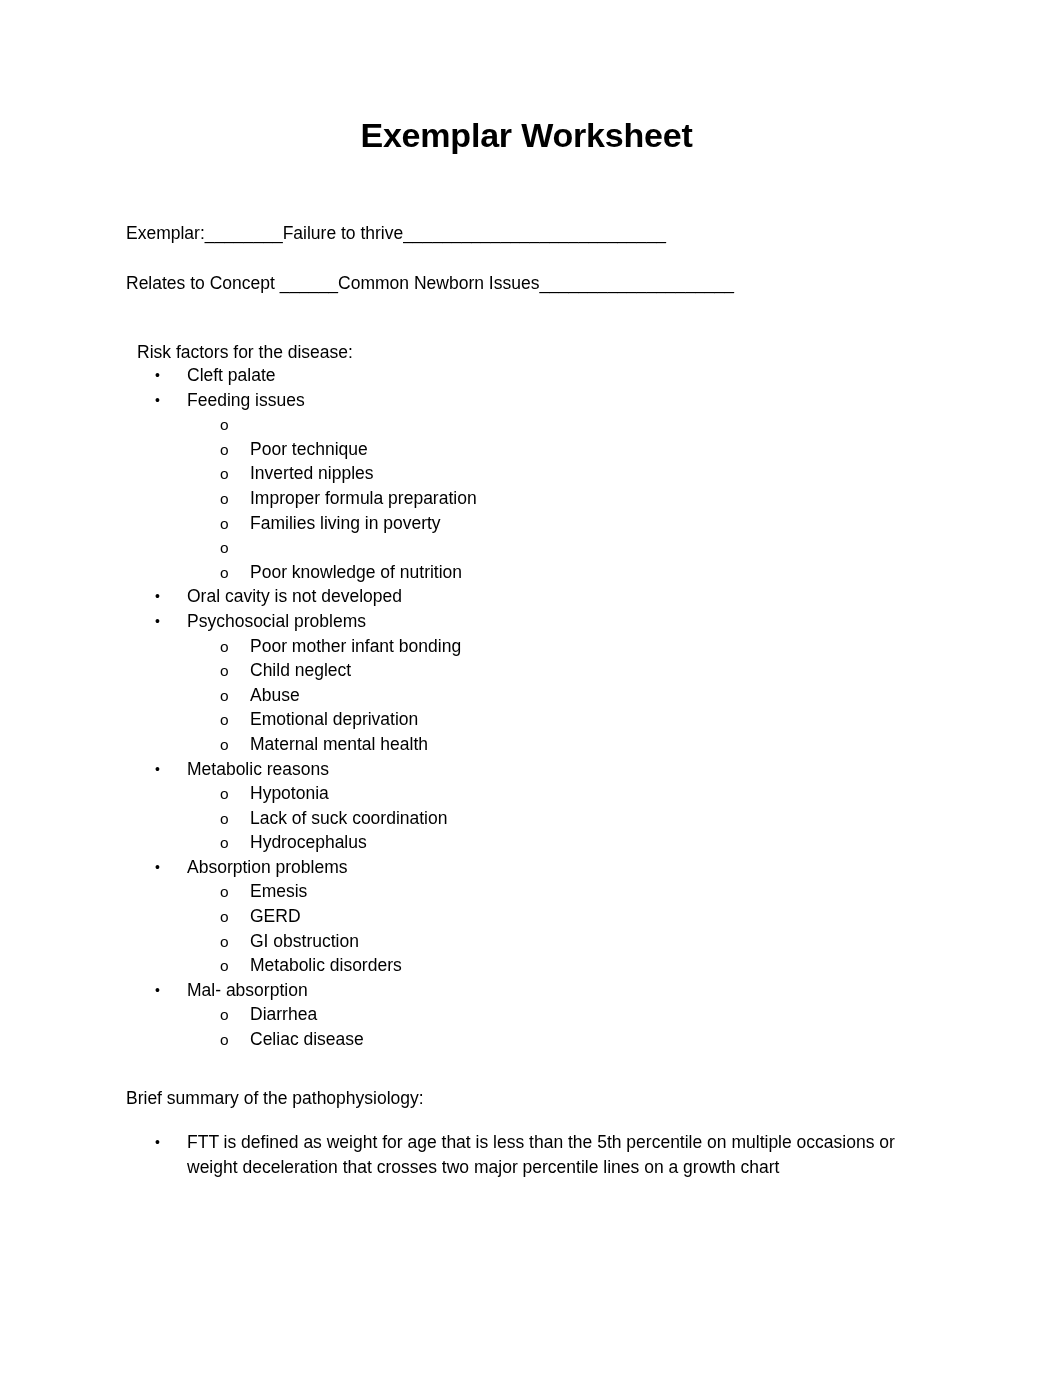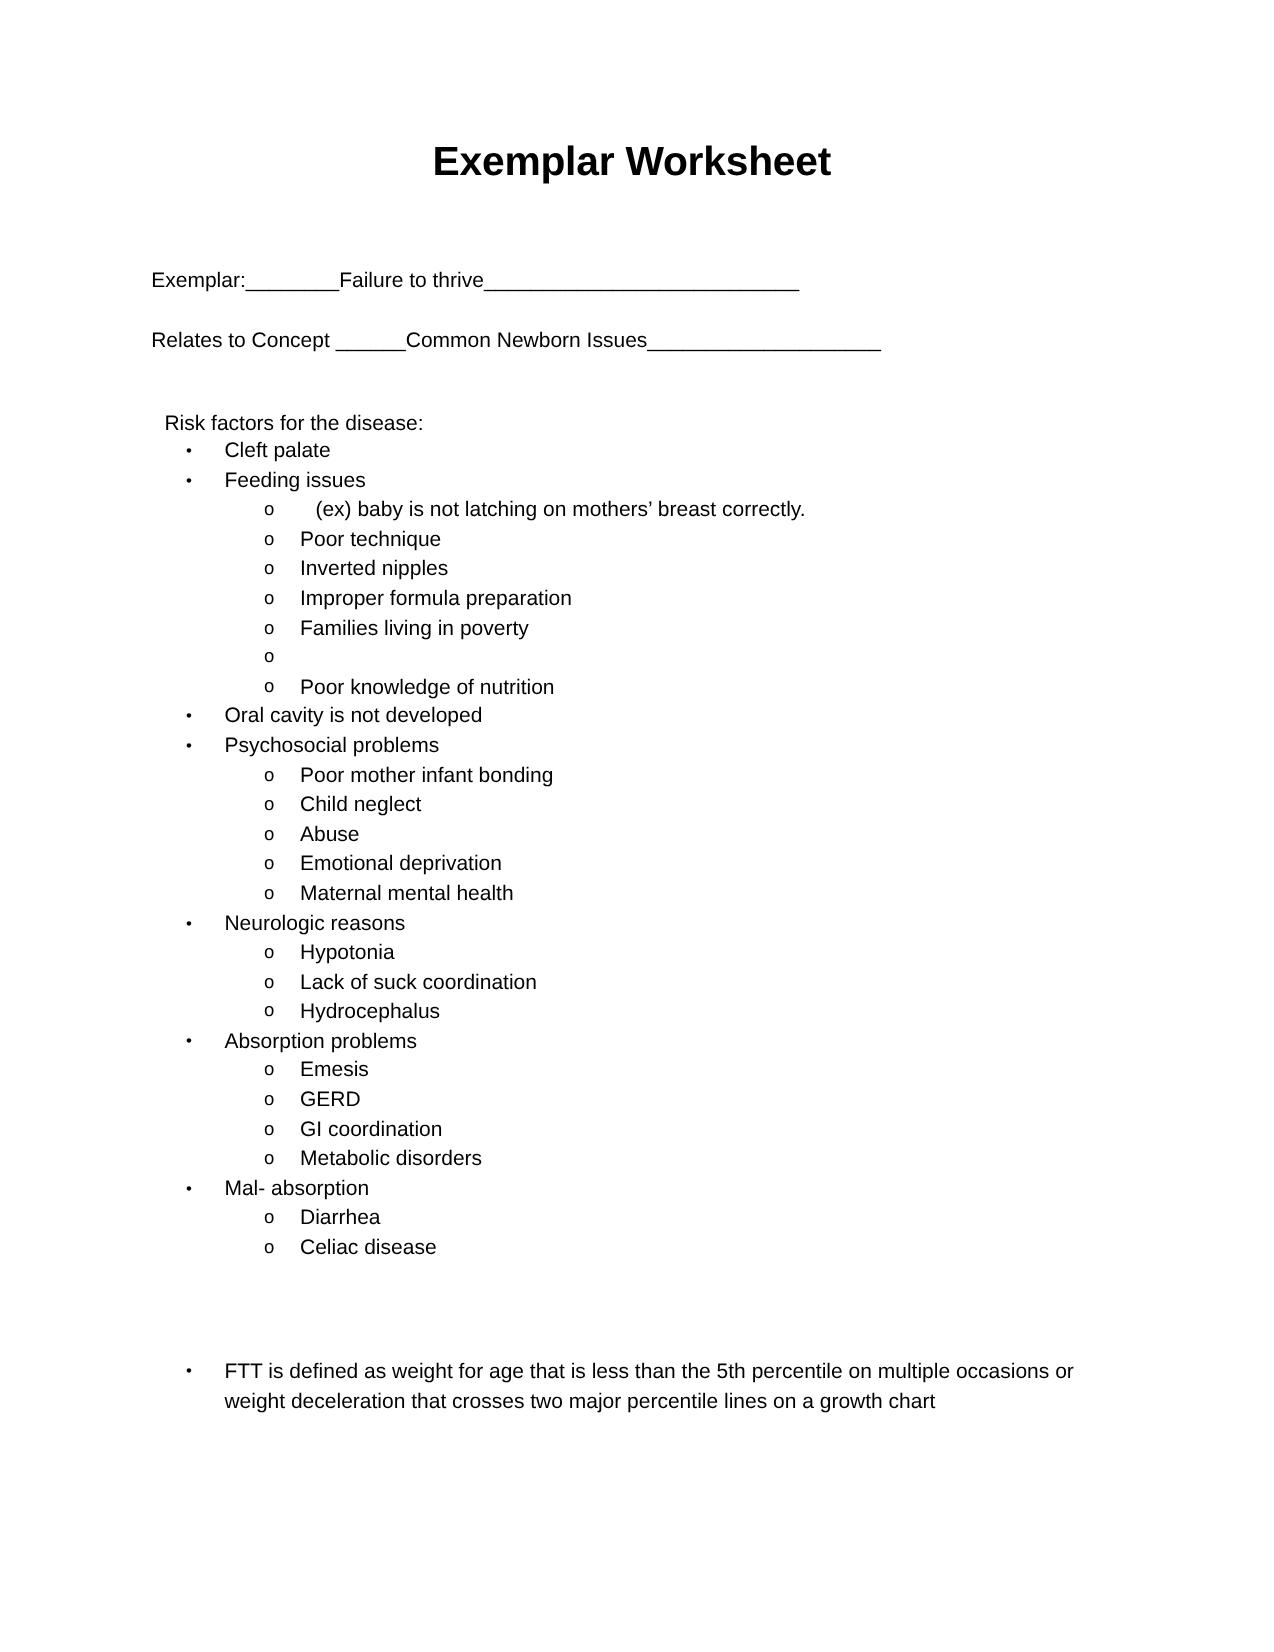--- a/index.html
+++ b/index.html
@@ -120,46 +120,47 @@
 
   <div class="field-line" id="field-concept">Relates to Concept ______Common Newborn Issues____________________</div>
 
   <div class="field-line" id="field-exemplar">Exemplar:________Failure to thrive___________________________</div>
 
   <div class="section-heading" id="risk-heading">Risk factors for the disease:</div>
 
   <div class="list-block" id="risk-list">
       <div class="bullet-item"><span class="marker">•</span><span>Cleft palate</span></div>
       <div class="bullet-item"><span class="marker">•</span><span>Feeding issues</span></div>
-      <div class="sub-item extra-space"><span class="marker">o</span><span> (ex) baby is not latching on mothers’ breast correctly.</span></div>
+      <div class="sub-item extra-space"><span class="marker">o</span></div>
       <div class="sub-item"><span class="marker">o</span><span>Poor technique</span></div>
       <div class="sub-item"><span class="marker">o</span><span>Inverted nipples</span></div>
       <div class="sub-item"><span class="marker">o</span><span>Improper formula preparation</span></div>
       <div class="sub-item"><span class="marker">o</span><span>Families living in poverty</span></div>
       <div class="sub-item"><span class="marker">o</span></div>
       <div class="sub-item"><span class="marker">o</span><span>Poor knowledge of nutrition</span></div>
       <div class="bullet-item"><span class="marker">•</span><span>Oral cavity is not developed</span></div>
       <div class="bullet-item"><span class="marker">•</span><span>Psychosocial problems</span></div>
       <div class="sub-item"><span class="marker">o</span><span>Poor mother infant bonding</span></div>
       <div class="sub-item"><span class="marker">o</span><span>Child neglect</span></div>
       <div class="sub-item"><span class="marker">o</span><span>Abuse</span></div>
       <div class="sub-item"><span class="marker">o</span><span>Emotional deprivation</span></div>
       <div class="sub-item"><span class="marker">o</span><span>Maternal mental health</span></div>
-      <div class="bullet-item"><span class="marker">•</span><span>Neurologic reasons</span></div>
+      <div class="bullet-item"><span class="marker">•</span><span>Metabolic reasons</span></div>
       <div class="sub-item"><span class="marker">o</span><span>Hypotonia</span></div>
       <div class="sub-item"><span class="marker">o</span><span>Lack of suck coordination</span></div>
       <div class="sub-item"><span class="marker">o</span><span>Hydrocephalus</span></div>
       <div class="bullet-item"><span class="marker">•</span><span>Absorption problems</span></div>
       <div class="sub-item"><span class="marker">o</span><span>Emesis</span></div>
       <div class="sub-item"><span class="marker">o</span><span>GERD</span></div>
-      <div class="sub-item"><span class="marker">o</span><span>GI coordination</span></div>
+      <div class="sub-item"><span class="marker">o</span><span>GI obstruction</span></div>
       <div class="sub-item"><span class="marker">o</span><span>Metabolic disorders</span></div>
       <div class="bullet-item"><span class="marker">•</span><span>Mal- absorption</span></div>
       <div class="sub-item"><span class="marker">o</span><span>Diarrhea</span></div>
       <div class="sub-item"><span class="marker">o</span><span>Celiac disease</span></div>
     </div>
 
+  <div class="section-heading" id="patho-heading">Brief summary of the pathophysiology:</div>
 
   <div class="patho-block" id="patho-list">
       <div class="patho-item"><span class="marker">•</span><span>FTT is defined as weight for age that is less than the 5th percentile on multiple occasions or weight deceleration that crosses two major percentile lines on a growth chart</span></div>
     </div>
 
 </div>
 
 </body></html>

